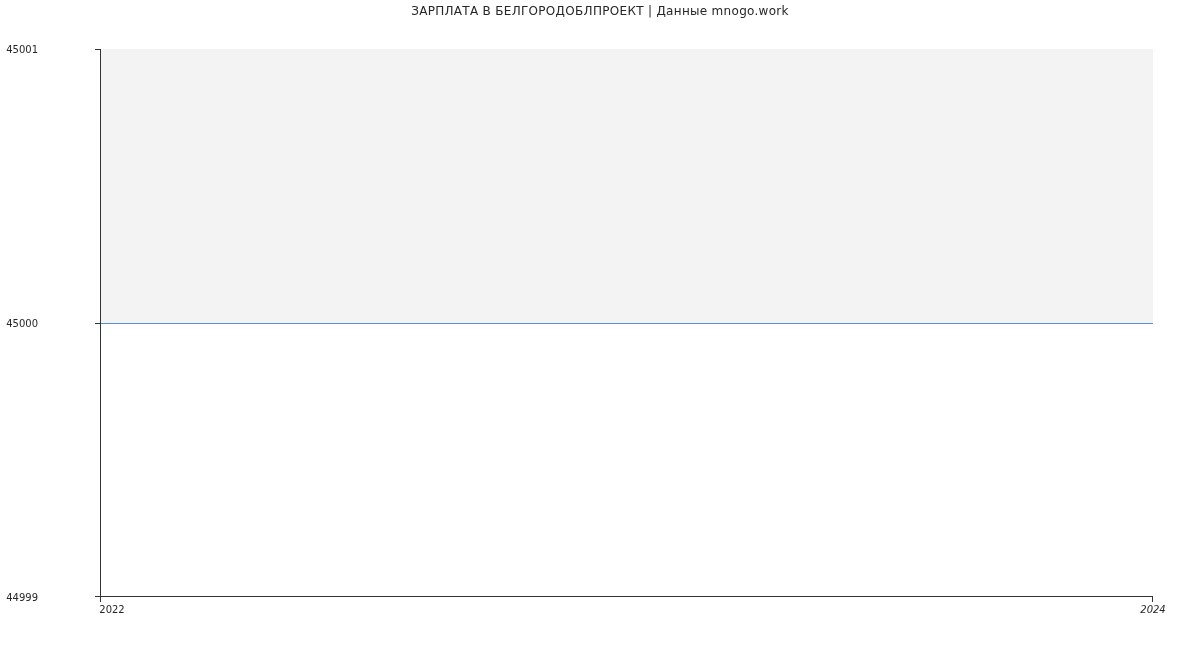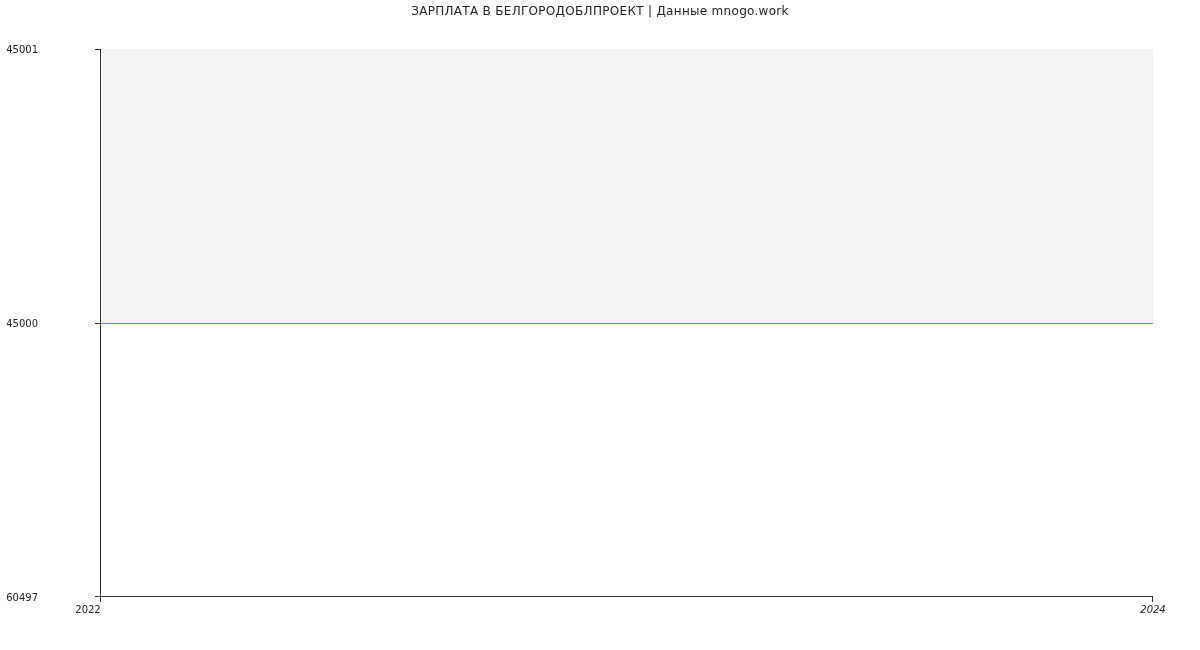--- a/index.html
+++ b/index.html
@@ -100,23 +100,23 @@
 </style>
 </head>
 <body>
 
 <div class="container">
 
   <div class="title">ЗАРПЛАТА В БЕЛГОРОДОБЛПРОЕКТ | Данные mnogo.work</div>
 
   <div class="ytick-label" style="top:49px;">45001</div>
   <div class="ytick-label" style="top:323px;text-align:center;">45000</div>
-  <div class="ytick-label" style="top:597px;">60497</div>
+  <div class="ytick-label" style="top:597px;">44999</div>
 
-  <div class="xtick-label" style="left:88px;">2022</div>
+  <div class="xtick-label" style="left:112px;">2022</div>
   <div class="xtick-label" style="left:1153px;font-style:italic;">2024</div>
 
   <div class="plot">
     <div class="fill-top"></div>
     <div class="data-line"></div>
     <div class="axis-line-left"></div>
     <div class="axis-line-bottom"></div>
 
     <div class="ytick" style="top:0px;   left:-5px;"></div>
     <div class="ytick" style="top:274px; left:-5px;"></div>

